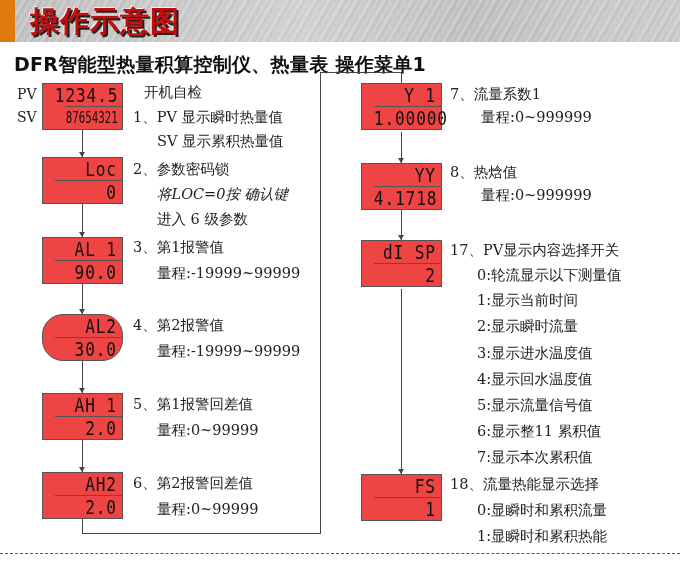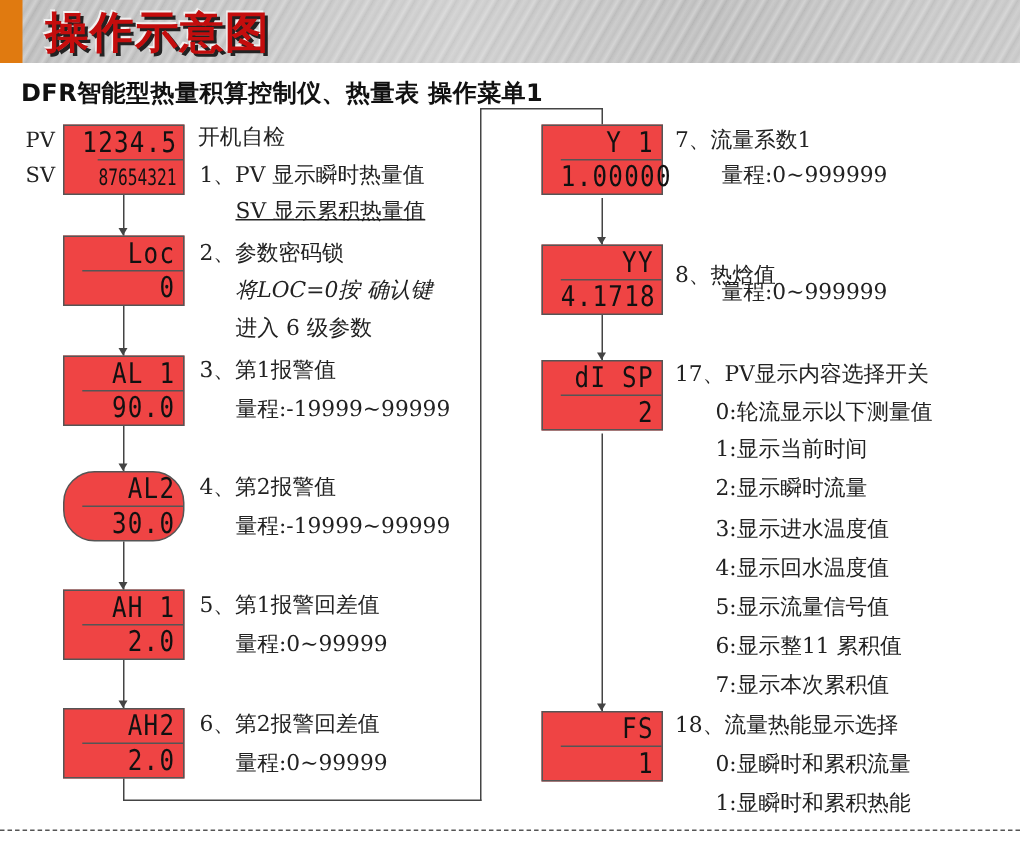--- a/index.html
+++ b/index.html
@@ -8,21 +8,21 @@
   .header { position:absolute; left:0; top:0; width:680px; height:42px;
             background: repeating-linear-gradient(120deg, #b9b9b9 0px, #c8c8c8 3px, #bdbdbd 6px, #d0d0d0 9px, #b5b5b5 12px);
   }
   .header .shine { position:absolute; inset:0;
             background: linear-gradient(90deg, rgba(255,255,255,0) 0%, rgba(255,255,255,0.25) 45%, rgba(255,255,255,0) 70%, rgba(255,255,255,0.15) 90%); }
   .header .accent { position:absolute; left:0; top:0; width:15px; height:42px; background:#e07a10; }
   .header .title { position:absolute; left:30px; top:3px; font-family:"DejaVu Sans","Liberation Sans",sans-serif;
             font-weight:bold; font-size:29px; color:#c40d0d; letter-spacing:1px;
             text-shadow: 2px 2px 0 #222, -1px -1px 0 #f2f2f2; line-height:36px; }
   .subtitle { position:absolute; left:14px; top:52px; font-family:"DejaVu Sans","Liberation Sans",sans-serif;
-              font-weight:bold; font-size:16px; color:#111; letter-spacing:0.3px; white-space:nowrap; }
+              font-weight:bold; font-size:19px; color:#111; letter-spacing:0.3px; white-space:nowrap; }
   .disp { position:absolute; width:79px; border:1px solid #555; background:#ef4444; }
   .disp .row { height:22px; position:relative; text-align:right; padding-right:6px;
                font-family:"DejaVu Sans Mono","Liberation Mono",monospace; font-size:19px; line-height:22px;
                color:#111; letter-spacing:1px; transform:scaleX(0.85); transform-origin:right center; }
   .disp .row.small { font-size:15px; letter-spacing:0px; transform:scaleX(0.72); }
   .disp .row + .row { border-top:1px solid #555; }
   .lbl { position:absolute; font-size:14px; color:#222; white-space:nowrap; line-height:18px; }
   .desc { position:absolute; font-size:14.5px; color:#222; white-space:nowrap; line-height:18px; }
   .vline { position:absolute; width:1px; background:#444; }
   .hline { position:absolute; height:1px; background:#444; }
@@ -39,23 +39,23 @@
 </div>
 
 <div class="subtitle">DFR智能型热量积算控制仪、热量表  操作菜单1</div>
 
 <div class="lbl" style="left:17px;top:85px;">PV</div>
 <div class="lbl" style="left:17px;top:108px;">SV</div>
 <div class="disp" style="left:42px;top:83px;">
   <div class="row">1234.5</div>
   <div class="row small">87654321</div>
 </div>
-<div class="desc" style="left:132px;top:83px;font-family:Liberation Serif, serif;">开机自检</div>
+<div class="desc" style="left:144px;top:83px;font-family:Liberation Serif, serif;">开机自检</div>
 <div class="desc" style="left:133px;top:108px;">1、PV 显示瞬时热量值</div>
-<div class="desc" style="left:157px;top:132px;text-decoration:underline;">SV 显示累积热量值</div>
+<div class="desc" style="left:157px;top:132px;">SV 显示累积热量值</div>
 
 <div class="disp" style="left:42px;top:157px;">
   <div class="row">Loc</div>
   <div class="row">0</div>
 </div>
 <div class="desc" style="left:133px;top:160px;">2、参数密码锁</div>
 <div class="desc" style="left:157px;top:185px;font-style:italic;">将LOC=0按  确认键</div>
 <div class="desc" style="left:157px;top:210px;">进入 6 级参数</div>
 
 <div class="disp" style="left:42px;top:237px;">
@@ -107,21 +107,21 @@
   <div class="row">Y 1</div>
   <div class="row">1.00000</div>
 </div>
 <div class="desc" style="left:450px;top:85px;">7、流量系数1</div>
 <div class="desc" style="left:481px;top:108px;">量程:0~999999</div>
 
 <div class="disp" style="left:361px;top:163px;">
   <div class="row">YY</div>
   <div class="row">4.1718</div>
 </div>
-<div class="desc" style="left:450px;top:163px;margin-top:12px;">8、热焓值</div>
+<div class="desc" style="left:450px;top:163px;">8、热焓值</div>
 <div class="desc" style="left:481px;top:186px;">量程:0~999999</div>
 
 <div class="disp" style="left:361px;top:240px;">
   <div class="row">dI SP</div>
   <div class="row">2</div>
 </div>
 <div class="desc" style="left:450px;top:241px;">17、PV显示内容选择开关</div>
 <div class="desc" style="left:477px;top:266px;">0:轮流显示以下测量值</div>
 <div class="desc" style="left:477px;top:291px;">1:显示当前时间</div>
 <div class="desc" style="left:477px;top:317px;">2:显示瞬时流量</div>

